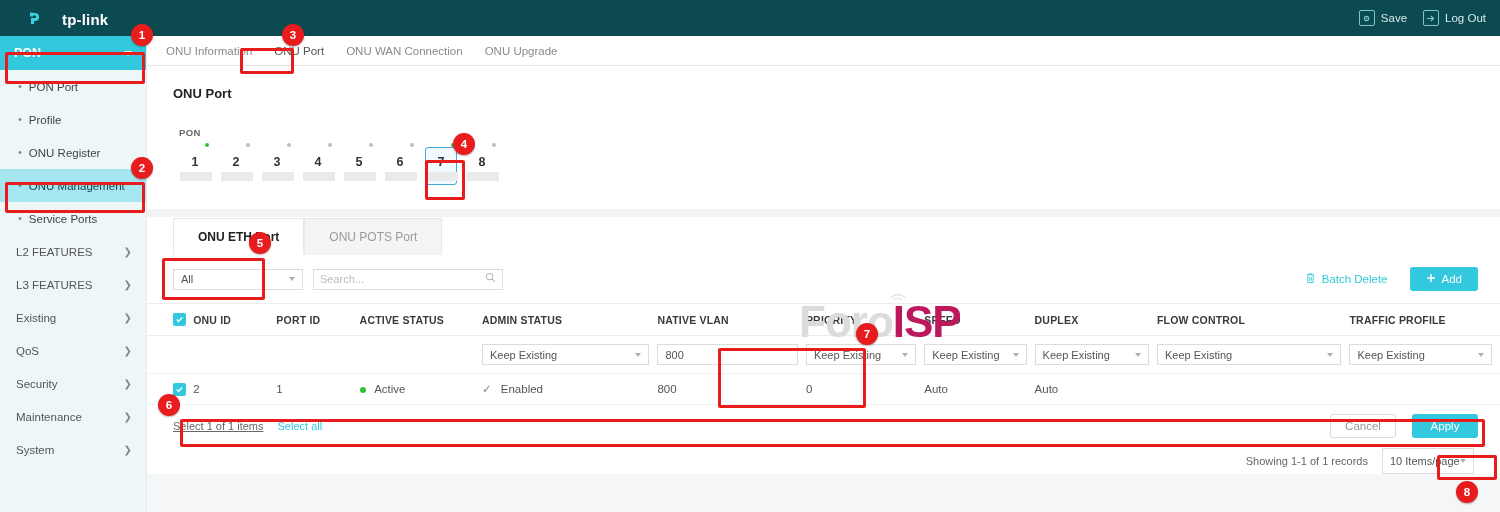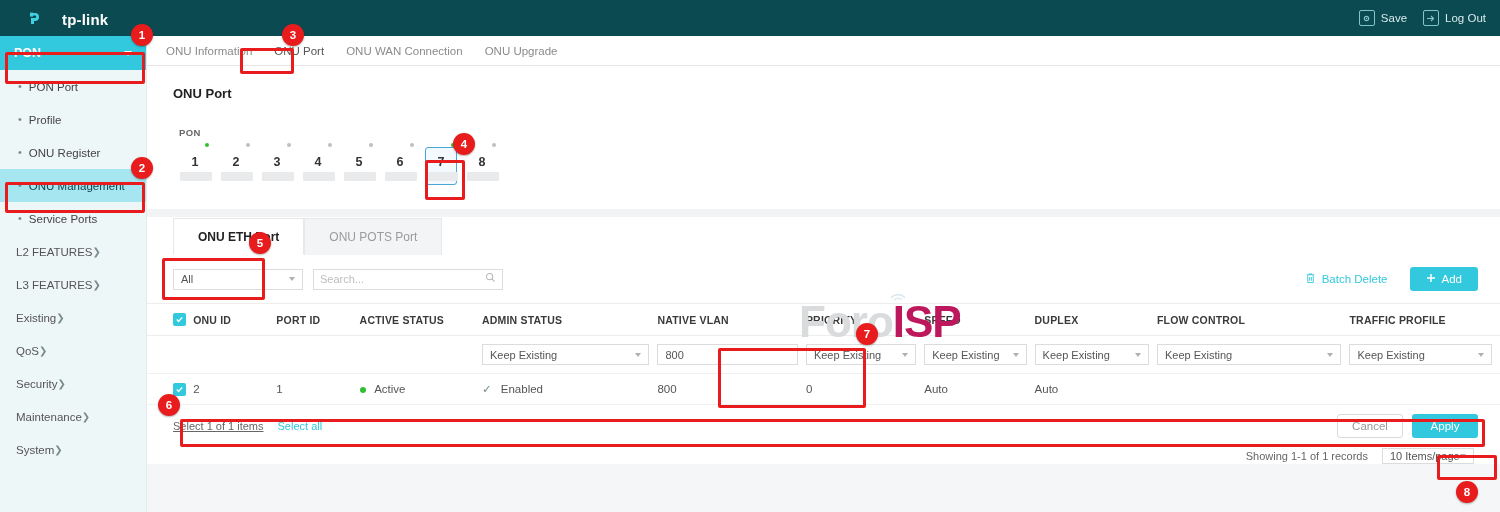--- a/index.html
+++ b/index.html
@@ -37,21 +37,21 @@
     color: #ffffff; font-size: 12.5px; font-weight: bold; background: #32c8de;
     cursor: pointer; justify-content: space-between;
   }
   .sub-item {
     height: 33px; display: flex; align-items: center; padding-left: 18px;
     font-size: 11.5px; color: #444; cursor: pointer; gap: 7px;
   }
   .sub-item .dot { color: #7d8a8c; font-size: 11px; line-height: 1; }
   .sub-item.active { background: #a6e6f0; color: #17434b; }
   .nav-row {
-    height: 33px; display: flex; align-items: center; 
+    height: 33px; display: flex; align-items: center; justify-content: space-between;
     padding: 0 14px 0 16px; font-size: 11.5px; color: #555; cursor: pointer;
   }
   .chev { color: #7b8b8d; font-size: 10px; }
   .caret-down { width:0;height:0;border-left:4px solid transparent;border-right:4px solid transparent;border-top:5px solid #ffffff; }
 
   
   .main { position: absolute; left: 147px; top: 36px; width: 1353px; height: 476px; background: #ffffff; }
 
   .tabbar {
     height: 30px; background: #ffffff; border-bottom: 1px solid #e6e6e6;
@@ -143,32 +143,32 @@
     height: 21px; border: 1px solid #dcdcdc; background: #fff; display: flex;
     align-items: center; padding: 0 7px; font-size: 11px; color: #555; margin-right: 8px;
   }
   .cellinput input { border:none; outline:none; font-size:11px; color:#555; width:100%; font-family:"Liberation Sans",sans-serif; background:transparent; }
   .st-dot { width:6px;height:6px;border-radius:50%;background:#2fc12f;display:inline-block;margin-right:6px;vertical-align:middle; }
   .chk-mark { color:#7a8b8d; margin-right:6px; }
 
   .rowfooter { display: flex; align-items: center; padding: 9px 22px 0 26px; }
   .sel-info { font-size: 11px; color: #666; text-decoration: underline; }
   .sel-all { font-size: 11px; color: #32c8de; margin-left: 14px; cursor: pointer; }
-  .btns { margin-left: auto; display: flex; gap: 9px; }
+  .btns { margin-left: auto; display: flex; gap: 16px; }
   .btn {
     height: 24px; min-width: 66px; border-radius: 3px; font-size: 11.5px;
     display: flex; align-items: center; justify-content: center; cursor: pointer;
   }
   .btn.ghost { background: #fff; border: 1px solid #d8dadc; color: #999; }
   .btn.primary { background: #32c8de; color: #fff; }
 
   .pagerow { display: flex; align-items: center; justify-content: flex-end; padding: 10px 26px 0 0; gap: 14px; }
   .pg-text { font-size: 11px; color: #666; }
   .pg-sel {
-    width: 92px; height: 16px; border: 1px solid #dcdcdc; background: #fff;
+    width: 92px; height: 26px; border: 1px solid #dcdcdc; background: #fff;
     display: flex; align-items: center; justify-content: space-between; padding: 4px 7px;
     font-size: 11px; color: #555; cursor: pointer;
   }
 
   
   .watermark {
     position: absolute; left: 652px; top: 228px; width: 200px; height: 56px;
     pointer-events: none; user-select: none; z-index: 3;
   }
   .wm-text { font-size: 44px; font-weight: bold; letter-spacing: -1px; line-height: 56px; }

